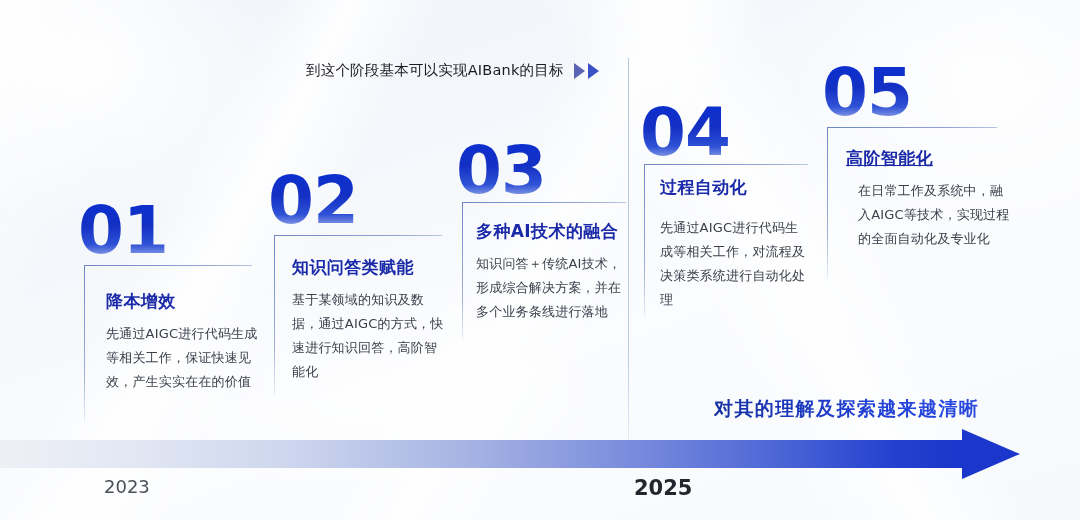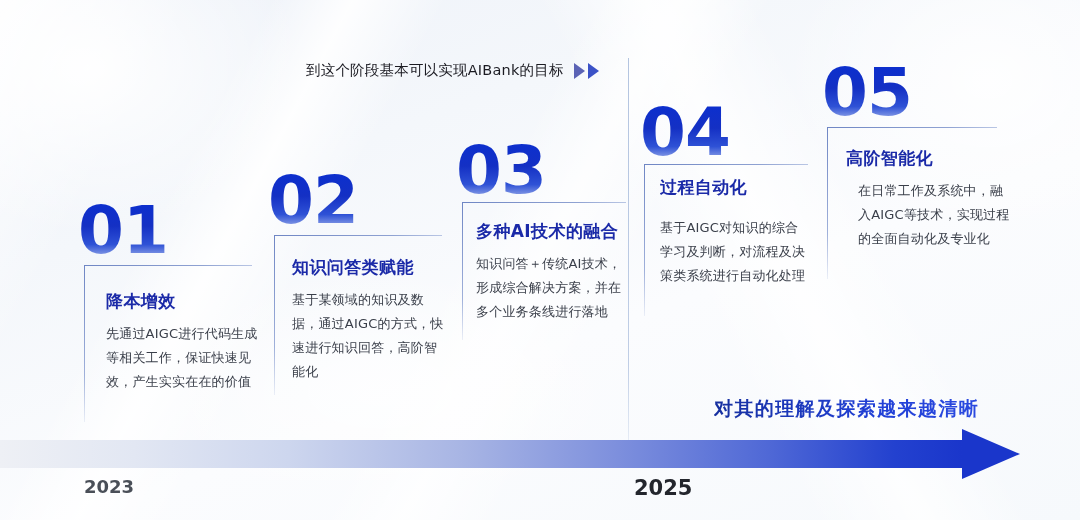--- a/index.html
+++ b/index.html
@@ -97,21 +97,21 @@
   }
   #tl-head{
     position:absolute;left:962px;top:-11px;width:0;height:0;
     border-top:25px solid transparent;border-bottom:25px solid transparent;
     border-left:58px solid #1a36cb;
   }
   .tl-label{
     position:absolute;top:36px;
     font-family:"DejaVu Sans","Liberation Sans",sans-serif;
   }
-  #tl-2023{left:84px;font-size:18px;color:#4a4f58;font-weight:bold;}
+  #tl-2023{left:104px;font-size:18px;color:#4a4f58;}
   #tl-2025{left:600px;font-size:21px;font-weight:bold;color:#23262d;margin-left:34px;}
   #watermark{
     position:absolute;left:855px;top:498px;font-size:12px;
     color:rgba(150,162,185,.30);letter-spacing:3px;
     font-family:"DejaVu Sans","Liberation Sans",sans-serif;
   }
 </style>
 </head>
 <body>
 
@@ -161,30 +161,30 @@
     <div class="card-body" style="left:20px;top:112px;width:152px;">知识问答＋传统AI技术，形成综合解决方案，并在多个业务条线进行落地</div>
   </div>
 
   <div class="step" style="left:640px;top:102px;">
     <div class="num">04</div>
     <div class="frame">
       <div class="hline" style="left:4px;top:62px;width:164px;"></div>
       <div class="vline" style="left:4px;top:62px;height:152px;"></div>
     </div>
     <div class="card-title" style="left:20px;top:74px;">过程自动化</div>
-    <div class="card-body" style="left:20px;top:114px;width:150px;">基于AIGC对知识的综合学习及判断，对流程及决策类系统进行自动化处理</div>
+    <div class="card-body" style="left:20px;top:114px;width:150px;">先通过AIGC进行代码生成等相关工作，对流程及决策类系统进行自动化处理</div>
   </div>
 
   <div class="step" style="left:822px;top:62px;">
     <div class="num">05</div>
     <div class="frame">
       <div class="hline" style="left:5px;top:65px;width:170px;"></div>
       <div class="vline" style="left:5px;top:65px;height:152px;"></div>
     </div>
-    <div class="card-title" style="left:24px;top:85px;">高阶智能化</div>
+    <div class="card-title" style="left:24px;top:85px;text-decoration:underline;">高阶智能化</div>
     <div class="card-body" style="left:24px;top:117px;width:158px;margin-left:12px;">在日常工作及系统中，融入AIGC等技术，实现过程的全面自动化及专业化</div>
   </div>
 
   <div id="tagline">对其的理解及探索越来越清晰</div>
 
   <div id="timeline">
     <div id="tl-bar"></div>
     <div id="tl-head"></div>
     <div class="tl-label" id="tl-2023">2023</div>
     <div class="tl-label" id="tl-2025">2025</div>

